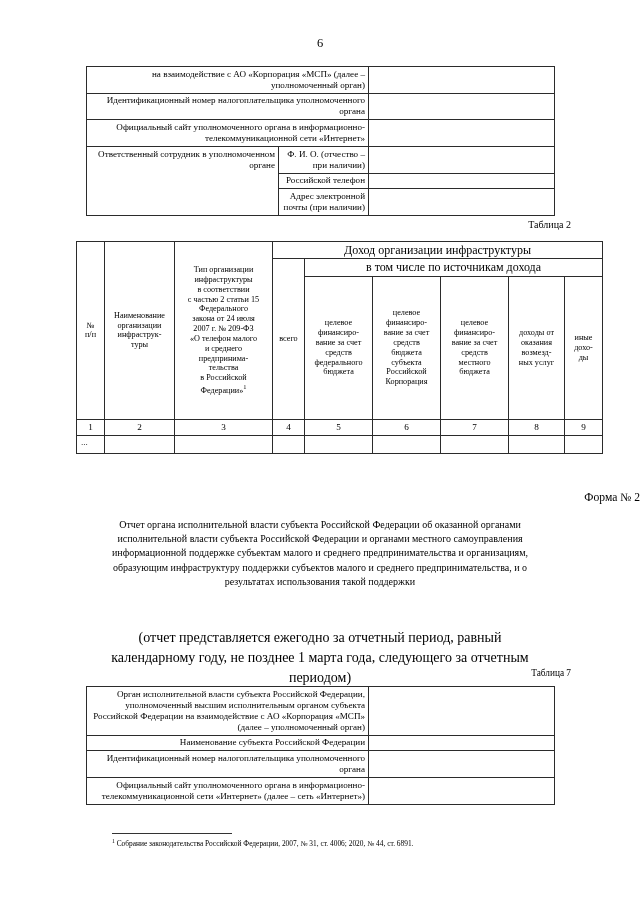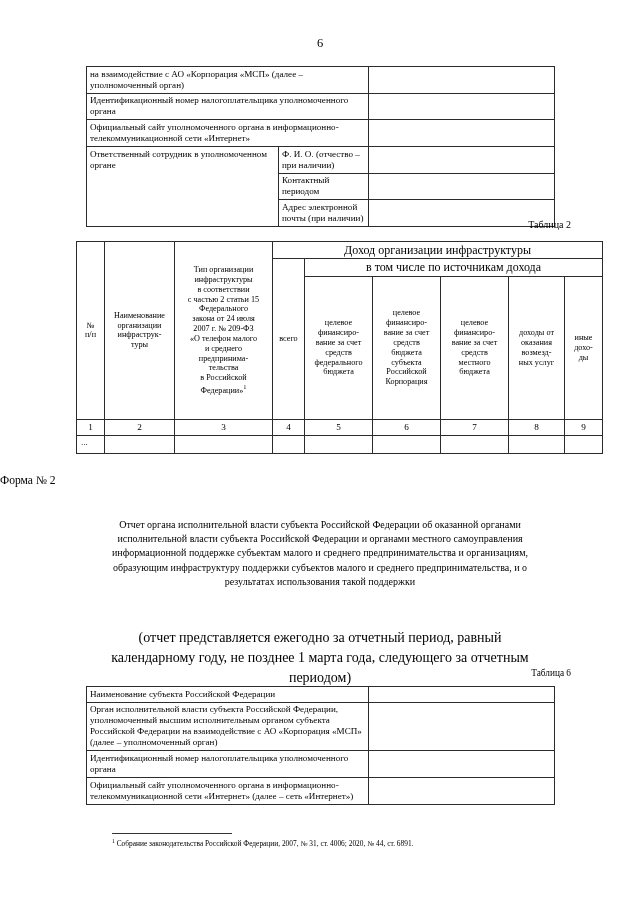--- a/index.html
+++ b/index.html
@@ -40,21 +40,21 @@
     table-layout: fixed;
     font-size: 9.1px;
     line-height: 1.22;
   }
   table.doc-table td,
   table.doc-table th {
     border: 1px solid #2b2b2b;
     padding: 1.5px 3px 2px 3px;
     vertical-align: top;
     font-weight: normal;
-    text-align: left;
+    text-align: right;
   }
   table.doc-table td.blank { padding: 0; }
 
   
   .table-a-wrap {
     position: absolute;
     top: 66px;
     left: 86px;
     width: 468px;
   }
@@ -99,24 +99,24 @@
     text-align: left;
     font-size: 9.2px;
     padding-left: 4px;
     vertical-align: top;
   }
   .sup { font-size: 6.4px; vertical-align: super; }
 
   
   .form-title {
     position: absolute;
-    top: 474px;
+    top: 491px;
     left: 0;
     width: 640px;
-    text-align: left;
+    text-align: right;
     font-size: 11.6px;
   }
   .form-desc {
     position: absolute;
     top: 518px;
     left: 100px;
     width: 440px;
     text-align: center;
     font-size: 10px;
     line-height: 1.42;
@@ -198,21 +198,21 @@
         <tr>
           <td colspan="2">Официальный сайт уполномоченного органа в информационно-телекоммуникационной сети «Интернет»</td>
           <td class="blank"></td>
         </tr>
         <tr>
           <td rowspan="3">Ответственный сотрудник в уполномоченном органе</td>
           <td>Ф. И. О. (отчество – при наличии)</td>
           <td class="blank"></td>
         </tr>
         <tr>
-          <td>Контактный периодом</td>
+          <td>Российской телефон</td>
           <td class="blank"></td>
         </tr>
         <tr>
           <td>Адрес электронной почты (при наличии)</td>
           <td class="blank"></td>
         </tr>
       </tbody>
     </table>
   </div>
 
@@ -342,35 +342,35 @@
     <span>самоуправления информационной поддержке субъектам малого и среднего</span>
     <span>предпринимательства и организациям, образующим инфраструктуру поддержки субъектов</span>
     <span>малого и среднего предпринимательства, и о результатах использования такой поддержки</span>
   </div>
 
   <div class="form-note">
     <span>(отчет представляется ежегодно за отчетный период, равный календарному году, не позднее 1 марта года,</span>
     <span>следующего за отчетным периодом)</span>
   </div>
 
-  <div class="caption-t1">Таблица 6</div>
+  <div class="caption-t1">Таблица 7</div>
 
   <div class="table-c-wrap">
     <table class="doc-table table-c">
       <colgroup>
         <col style="width:282px">
         <col style="width:186px">
       </colgroup>
       <tbody>
         <tr>
+          <td>Орган исполнительной власти субъекта Российской Федерации, уполномоченный высшим исполнительным органом субъекта Российской Федерации на взаимодействие с АО «Корпорация «МСП» (далее – уполномоченный орган)</td>
+          <td class="blank"></td>
+        </tr>
+        <tr>
           <td>Наименование субъекта Российской Федерации</td>
-          <td class="blank"></td>
-        </tr>
-        <tr>
-          <td>Орган исполнительной власти субъекта Российской Федерации, уполномоченный высшим исполнительным органом субъекта Российской Федерации на взаимодействие с АО «Корпорация «МСП» (далее – уполномоченный орган)</td>
           <td class="blank"></td>
         </tr>
         <tr>
           <td>Идентификационный номер налогоплательщика уполномоченного органа</td>
           <td class="blank"></td>
         </tr>
         <tr>
           <td>Официальный сайт уполномоченного органа в информационно-телекоммуникационной сети «Интернет» (далее – сеть «Интернет»)</td>
           <td class="blank"></td>
         </tr>

